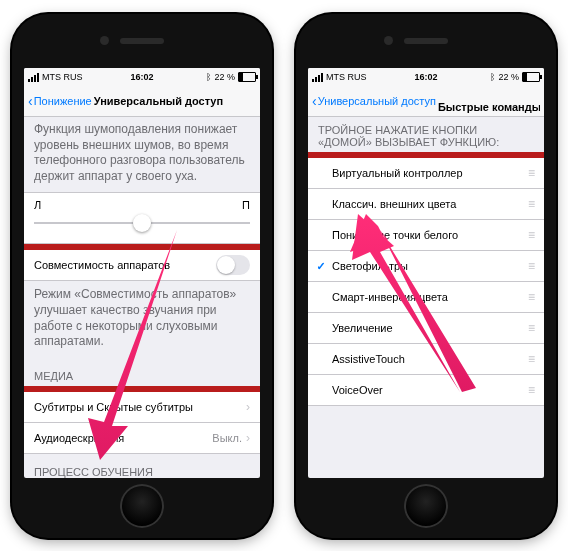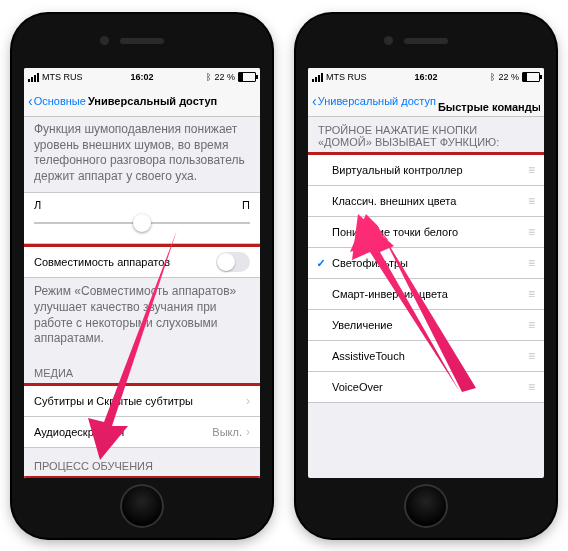--- a/index.html
+++ b/index.html
@@ -162,21 +162,21 @@
     background:#fff;
     min-height: 30px;
     display:flex;
     align-items:center;
     padding: 0 10px;
     font-size: 11px;
     color:#000;
     border-bottom:1px solid #c8c7cc;
     position:relative;
   }
-  .cell.first { border-top:3px solid #b91c1c; }
+  .cell.first { border-top:6px solid #b91c1c; }
   .cell .label { flex:1; }
   .cell .value { color:#8e8e93; margin-right:4px; }
   .cell .disclosure { color:#c7c7cc; font-size:12px; }
   .cell .reorder { color:#c7c7cc; letter-spacing:-1px; font-size:12px; }
   .cell .check { color:#007aff; width:14px; text-align:center; margin-left:-4px; margin-right:4px; font-weight:700; }
 
   .switch {
     width:34px; height:20px; background:#e5e5ea; border-radius:10px; position:relative;
   }
   .switch::after {
@@ -214,21 +214,21 @@
         <span>22 %</span>
         <span class="battery">
               <div style="width:22%"></div>
             </span>
       </div>
     </div>
 
     <div class="navbar">
       <div class="back">
         <span class="chev">‹</span>
-        <span>Основные</span>
+        <span>Понижение</span>
       </div>
       <div class="nav-title">Универсальный доступ</div>
     </div>
 
     <div class="content">
       <div class="footer-text">Функция шумоподавления понижает уровень внешних шумов, во время телефонного разговора пользователь держит аппарат у своего уха.</div>
 
       <div class="slider-block">
         <div class="slider-labels">
           <span>Л</span>

